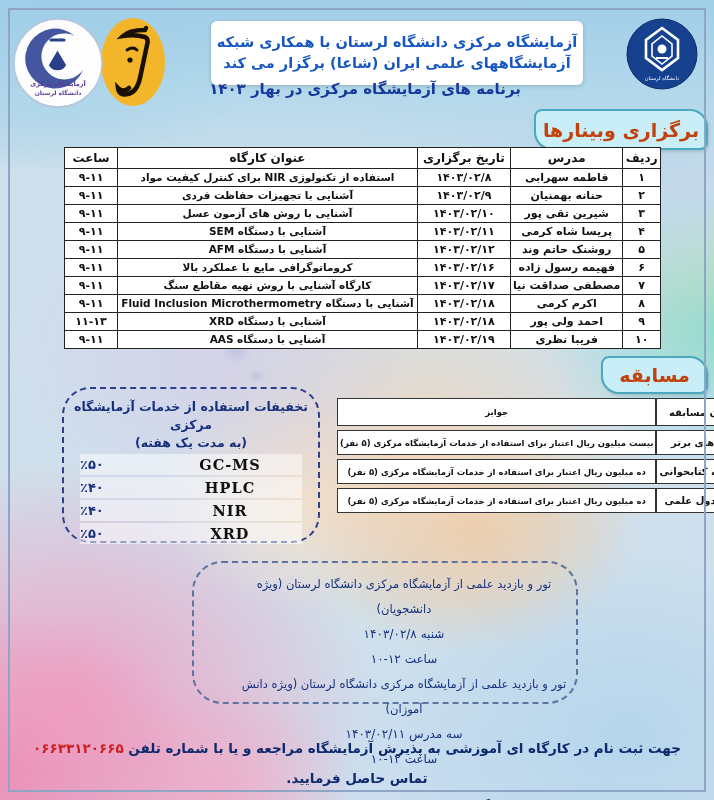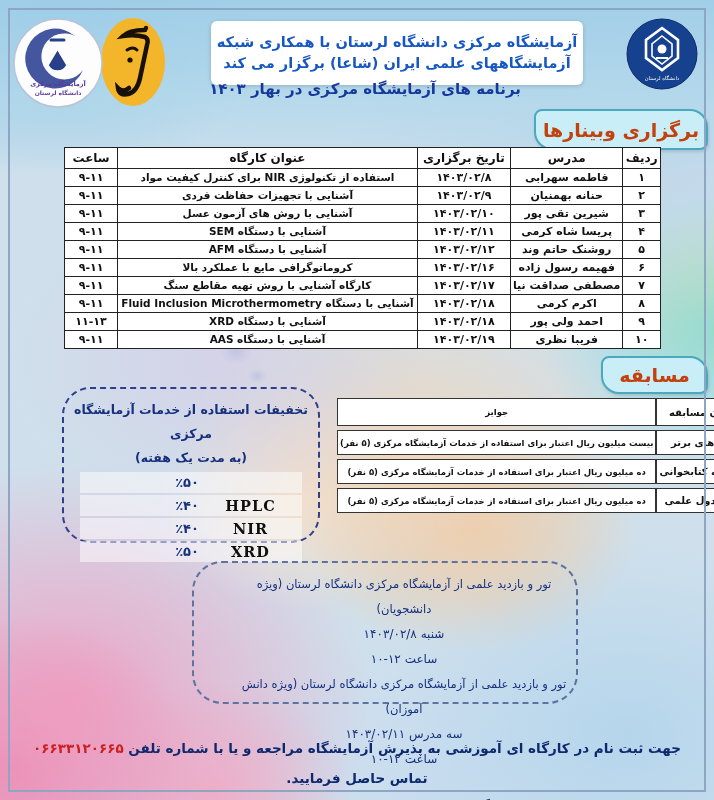--- a/index.html
+++ b/index.html
@@ -93,27 +93,27 @@
   .comp-table .c-ctitle{width:88px;font-size:10px;}
   .comp-table .c-prize{width:225px;font-size:8.5px;}
 
   
   .discount-box{
     position:absolute;left:62px;top:387px;width:258px;height:156px;
     border:2.5px dashed #2f3f8e;border-radius:28px;
     box-sizing:border-box;padding-top:9px;
   }
   .discount-title{
-    text-align:center;color:#16307e;font-weight:bold;font-size:12.5px;line-height:24px;
+    text-align:center;color:#16307e;font-weight:bold;font-size:12.5px;line-height:18px;
   }
   .disc-row{
     direction:ltr;display:flex;align-items:center;
     background:rgba(255,255,255,.5);margin:2px 16px;height:21px;
   }
-  .disc-val{width:78px;text-align:right;color:#16307e;font-size:13px;font-weight:bold;padding-left:41px;}
+  .disc-val{width:78px;text-align:left;color:#16307e;font-size:13px;font-weight:bold;}
   .disc-name{
     flex:1;text-align:center;font-family:"DejaVu Serif",serif;font-weight:bold;
     font-size:14.5px;color:#101010;letter-spacing:1px;
   }
 
   
   .tour-box{
     position:absolute;left:192px;top:561px;width:386px;height:143px;
     border:2.5px dashed #5d73a0;border-radius:30px;box-sizing:border-box;
     padding-top:9px;
@@ -310,20 +310,21 @@
 
   <div class="discount-box" data-interactable="false">
     <div class="discount-title" data-interactable="false">
       <div data-interactable="false">تخفیفات استفاده از خدمات آزمایشگاه مرکزی</div>
       <div data-interactable="false">(به مدت یک هفته)</div>
     </div>
     <div data-interactable="false">
 
         <div class="disc-row" data-interactable="false">
           <span class="disc-val num" data-interactable="false">٪۵۰</span>
+          <span class="disc-name" data-interactable="false">GC-MS</span>
         </div>
 
         <div class="disc-row" data-interactable="false">
           <span class="disc-val num" data-interactable="false">٪۴۰</span>
           <span class="disc-name" data-interactable="false">HPLC</span>
         </div>
 
         <div class="disc-row" data-interactable="false">
           <span class="disc-val num" data-interactable="false">٪۴۰</span>
           <span class="disc-name" data-interactable="false">NIR</span>

